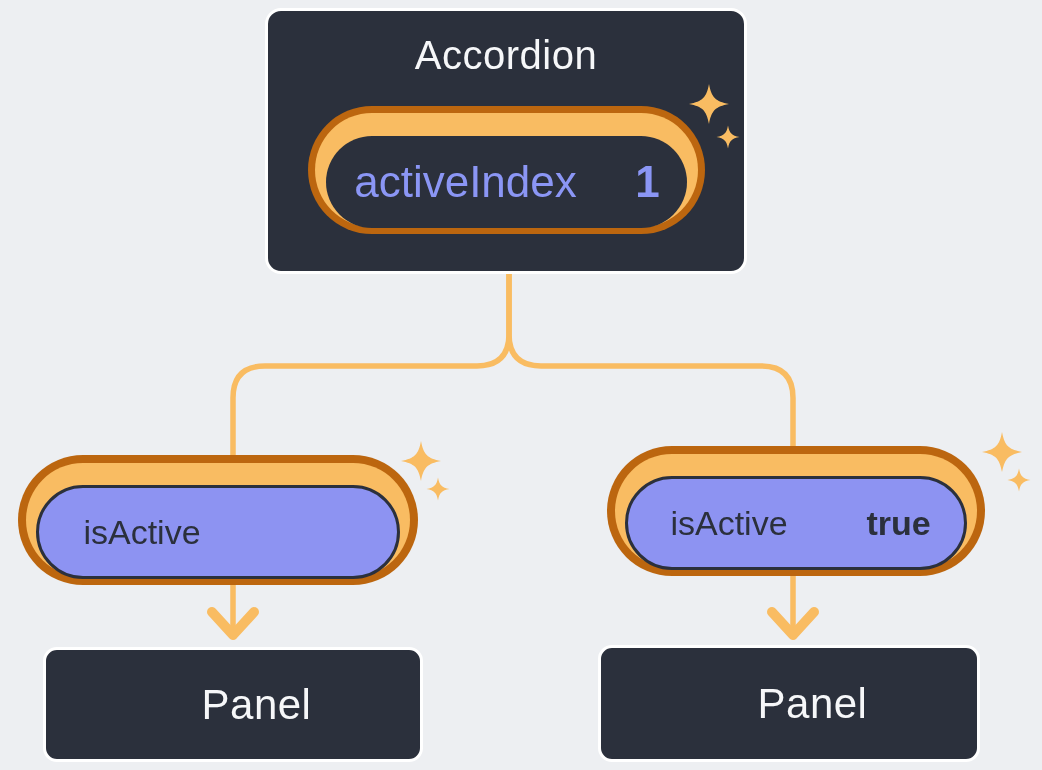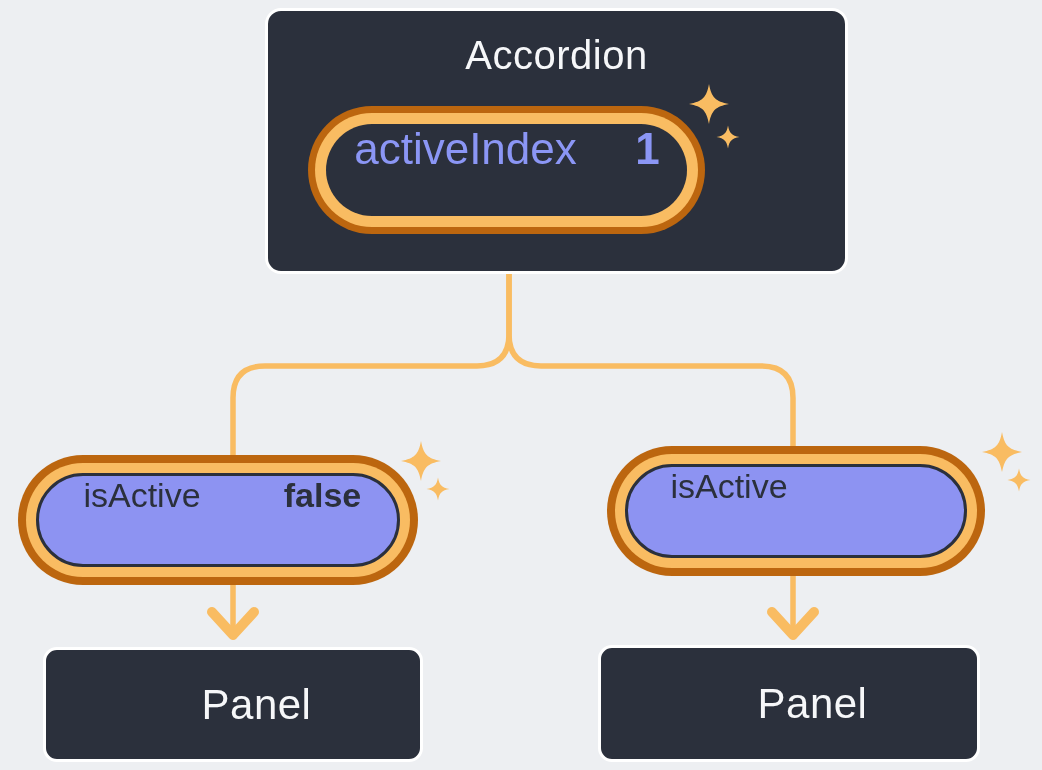--- a/index.html
+++ b/index.html
@@ -37,21 +37,21 @@
   }
   .sparkle{fill:var(--accent-light);}
 
   .node{
     position:absolute;
     background:var(--node-fill);
     border:3px solid var(--node-border);
     box-sizing:border-box;
   }
   .accordion-node{
-    left:265px;top:8px;width:583px;height:266px;border-radius:16px;text-decoration:underline;
+    left:265px;top:8px;width:482px;height:266px;border-radius:16px;text-decoration:underline;
   }
   .node-title{
     position:absolute;left:0;right:0;top:22px;
     text-align:center;
     color:var(--node-text);
     font-size:40px;font-weight:500;letter-spacing:0.5px;
   }
   .panel-node{
     display:flex;align-items:center;justify-content:center;
     border-radius:14px;
@@ -68,21 +68,21 @@
     border-radius:999px;
   }
   .pill-mid{
     box-sizing:border-box;width:100%;height:100%;
     background:var(--accent-light);
     border-radius:999px;
   }
   .pill-inner{
     box-sizing:border-box;width:100%;height:100%;
     border-radius:999px;
-    display:flex;align-items:flex-start;overflow:hidden;
+    display:flex;align-items:center;overflow:hidden;margin-top:12px;
   }
   .pill-sec{
     display:flex;align-items:center;justify-content:center;
     font-size:44px;
   }
   
   .pill-top{left:345px;top:103px;width:397px;height:128px;padding:7px;}
   .accordion-node .pill-top{left:40px;top:95px;}
   .pill-top .pill-mid{padding:11px;}
   .pill-top .pill-inner{background:var(--node-fill);}
@@ -129,30 +129,30 @@
         </div>
       </div>
     </div>
   </div>
 
   <div class="pill-outer pill-purple pill-left">
     <div class="pill-mid">
       <div class="pill-inner">
         <div class="pill-sec sec-name">isActive</div>
         <div class="pill-divider"></div>
-        <div class="pill-sec sec-value">false</div>
       </div>
     </div>
   </div>
 
   <div class="pill-outer pill-purple pill-right">
     <div class="pill-mid">
       <div class="pill-inner">
         <div class="pill-sec sec-name">isActive</div>
         <div class="pill-divider"></div>
+        <div class="pill-sec sec-value">true</div>
       </div>
     </div>
   </div>
 
   <div class="node panel-node panel-left">
     <span>Panel</span>
   </div>
   <div class="node panel-node panel-right">
     <span>Panel</span>
   </div>

